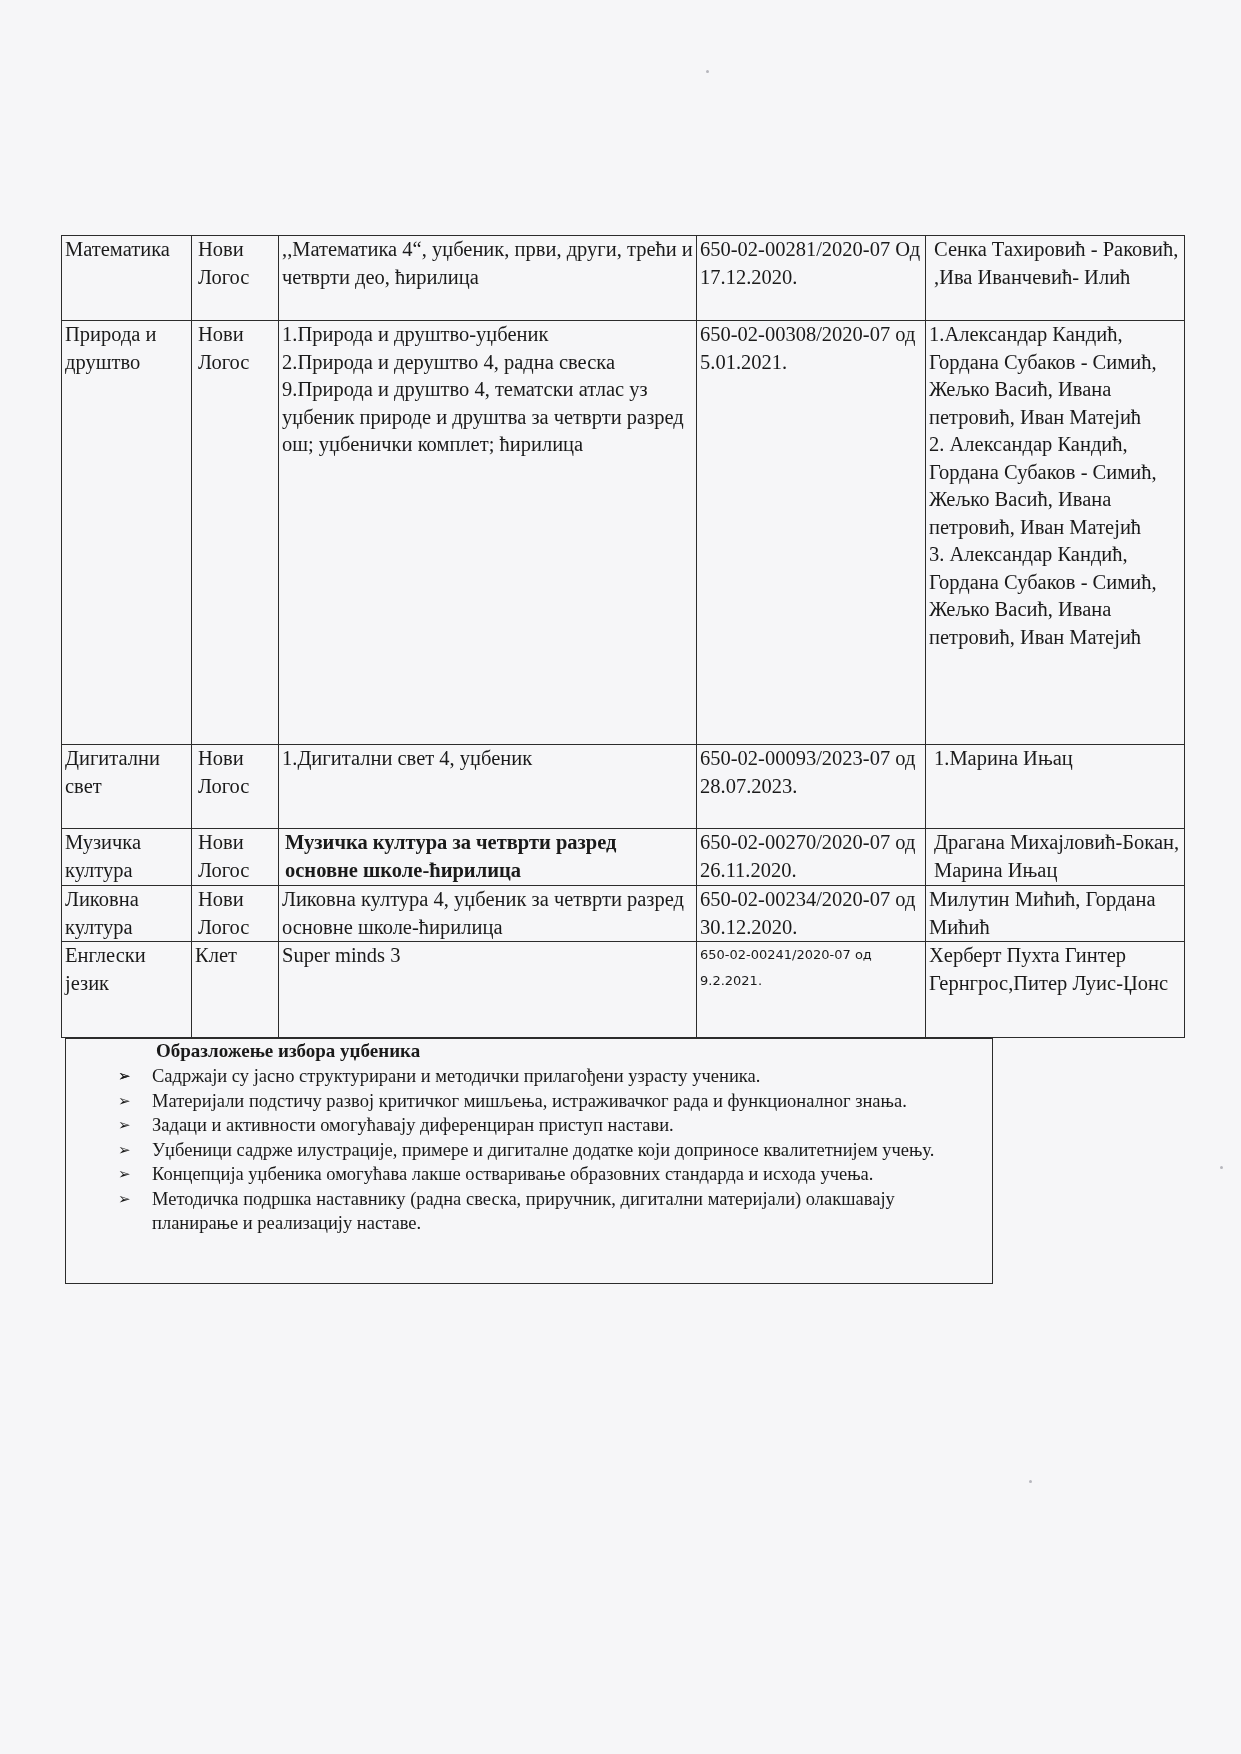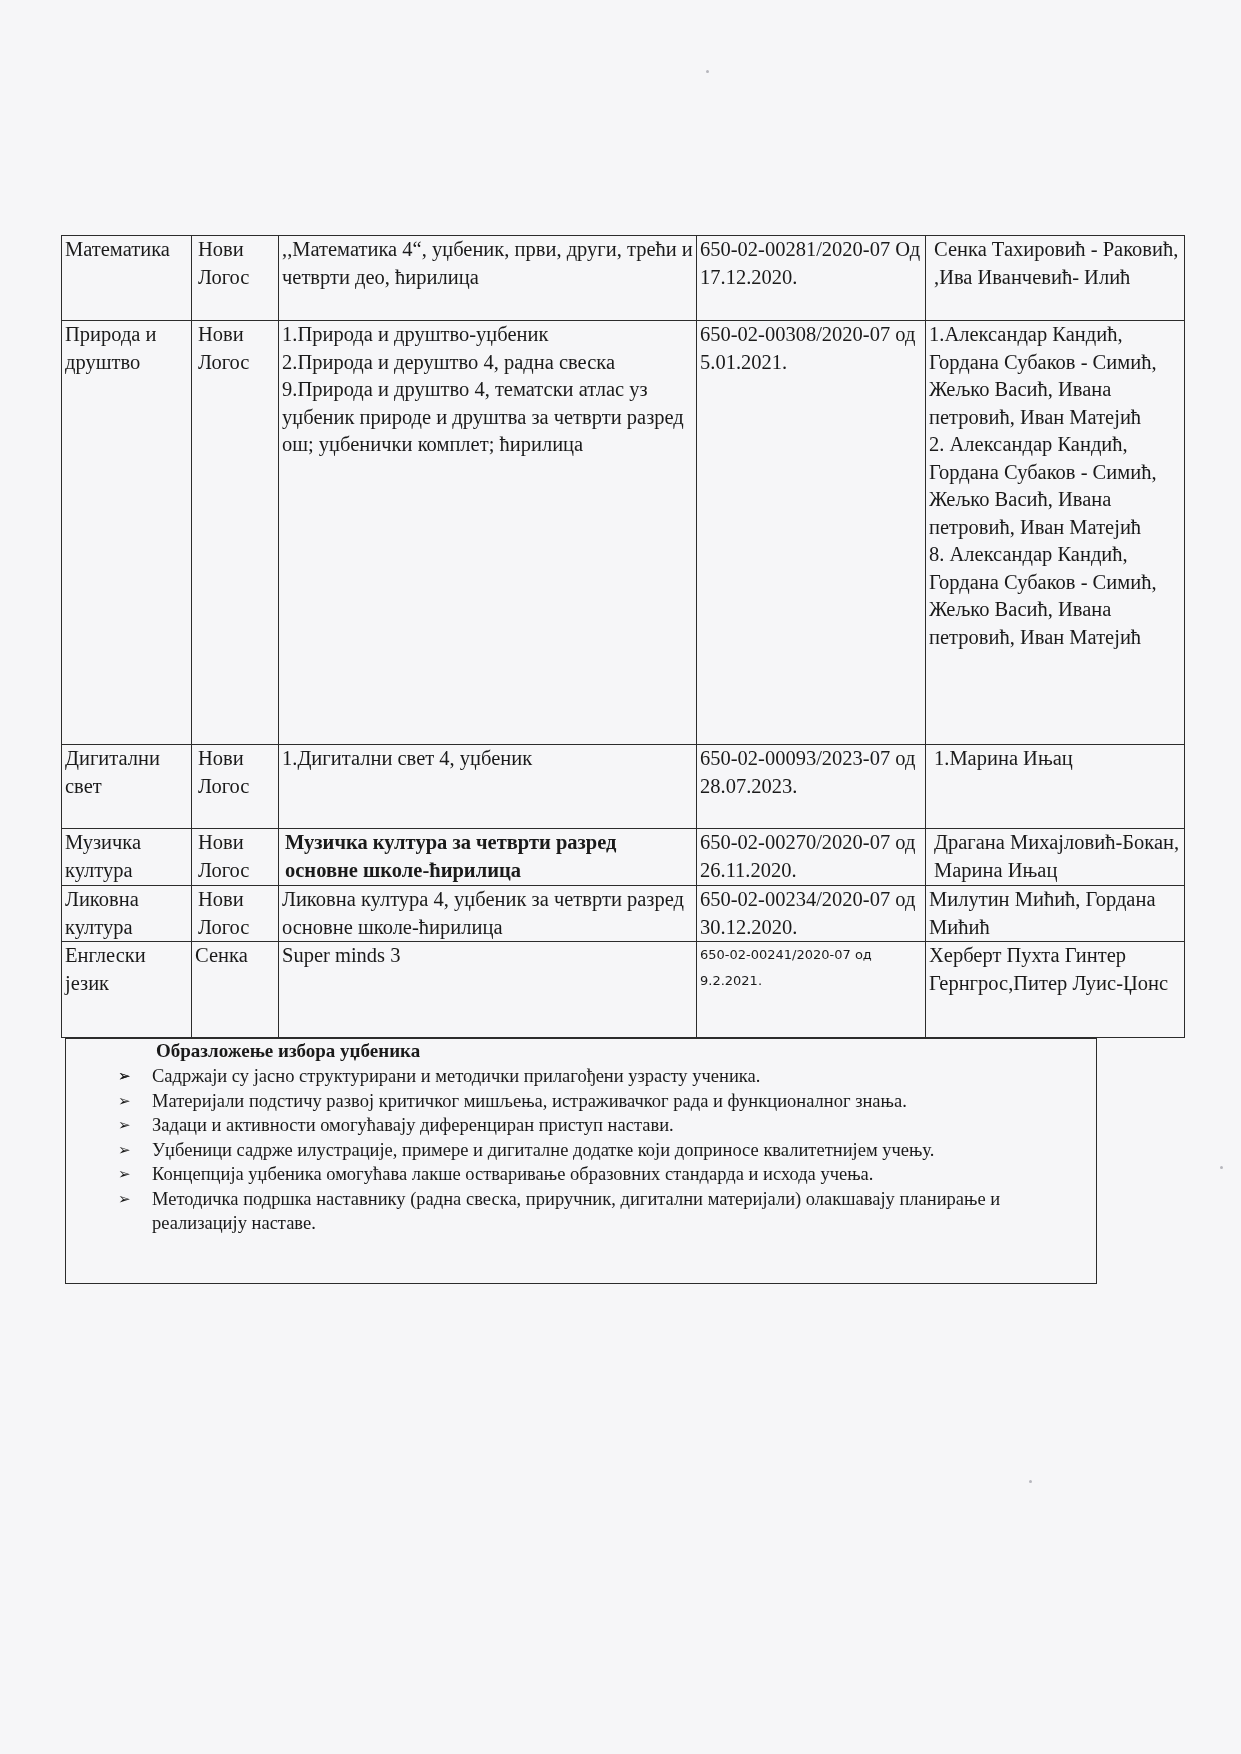--- a/index.html
+++ b/index.html
@@ -30,21 +30,21 @@
   }
   td.approval.small {
     font-family: "DejaVu Sans", sans-serif;
     font-size: 13px;
     line-height: 26px;
   }
   .author-line { display: block; }
   .rationale {
     position: absolute;
     left: 65px; top: 1038px;
-    width: 1032px; height: 246px;
+    width: 928px; height: 246px;
     border: 1.3px solid #2c2c2c;
     box-sizing: border-box;
     font-size: 18.5px;
     line-height: 24.5px;
   }
   .rationale h2 {
     margin: 0;
     position: absolute;
     left: 90px; top: 0;
     font-size: 19px;
@@ -96,21 +96,21 @@
       <td style="padding-left:6px;">Нови Логос</td>
       <td>
         <span class="author-line">1.Природа и друштво-уџбеник</span>
         <span class="author-line">2.Природа и деруштво 4, радна свеска</span>
         <span class="author-line">9.Природа и друштво 4, тематски атлас уз уџбеник природе и друштва за четврти разред ош; уџбенички комплет; ћирилица</span>
       </td>
       <td>650-02-00308/2020-07 од 5.01.2021.</td>
       <td>
         <span class="author-line">1.Александар Кандић, Гордана Субаков - Симић, Жељко Васић, Ивана петровић, Иван Матејић</span>
         <span class="author-line">2. Александар Кандић, Гордана Субаков - Симић, Жељко Васић, Ивана петровић, Иван Матејић</span>
-        <span class="author-line">8. Александар Кандић, Гордана Субаков - Симић, Жељко Васић, Ивана петровић, Иван Матејић</span>
+        <span class="author-line">3. Александар Кандић, Гордана Субаков - Симић, Жељко Васић, Ивана петровић, Иван Матејић</span>
       </td>
     </tr>
     <tr style="height:84px;">
       <td>Дигитални свет</td>
       <td style="padding-left:6px;">Нови Логос</td>
       <td>1.Дигитални свет 4, уџбеник</td>
       <td>650-02-00093/2023-07 од 28.07.2023.</td>
       <td style="padding-left:8px;">1.Марина Ињац</td>
     </tr>
     <tr style="height:57px;">
@@ -122,21 +122,21 @@
     </tr>
     <tr style="height:55px;">
       <td>Ликовна култура</td>
       <td style="padding-left:6px;">Нови Логос</td>
       <td>Ликовна култура 4, уџбеник за четврти разред основне школе-ћирилица</td>
       <td>650-02-00234/2020-07 од 30.12.2020.</td>
       <td>Милутин Мићић, Гордана Мићић</td>
     </tr>
     <tr style="height:96px;">
       <td>Енглески језик</td>
-      <td>Сенка</td>
+      <td>Клет</td>
       <td>Super minds 3</td>
       <td class="approval small">650-02-00241/2020-07 од 9.2.2021.</td>
       <td>Херберт Пухта Гинтер Гернгрос,Питер Луис-Џонс</td>
     </tr>
   </tbody>
 </table>
 
 <div class="rationale">
   <h2>Образложење избора уџбеника</h2>
   <ul>

